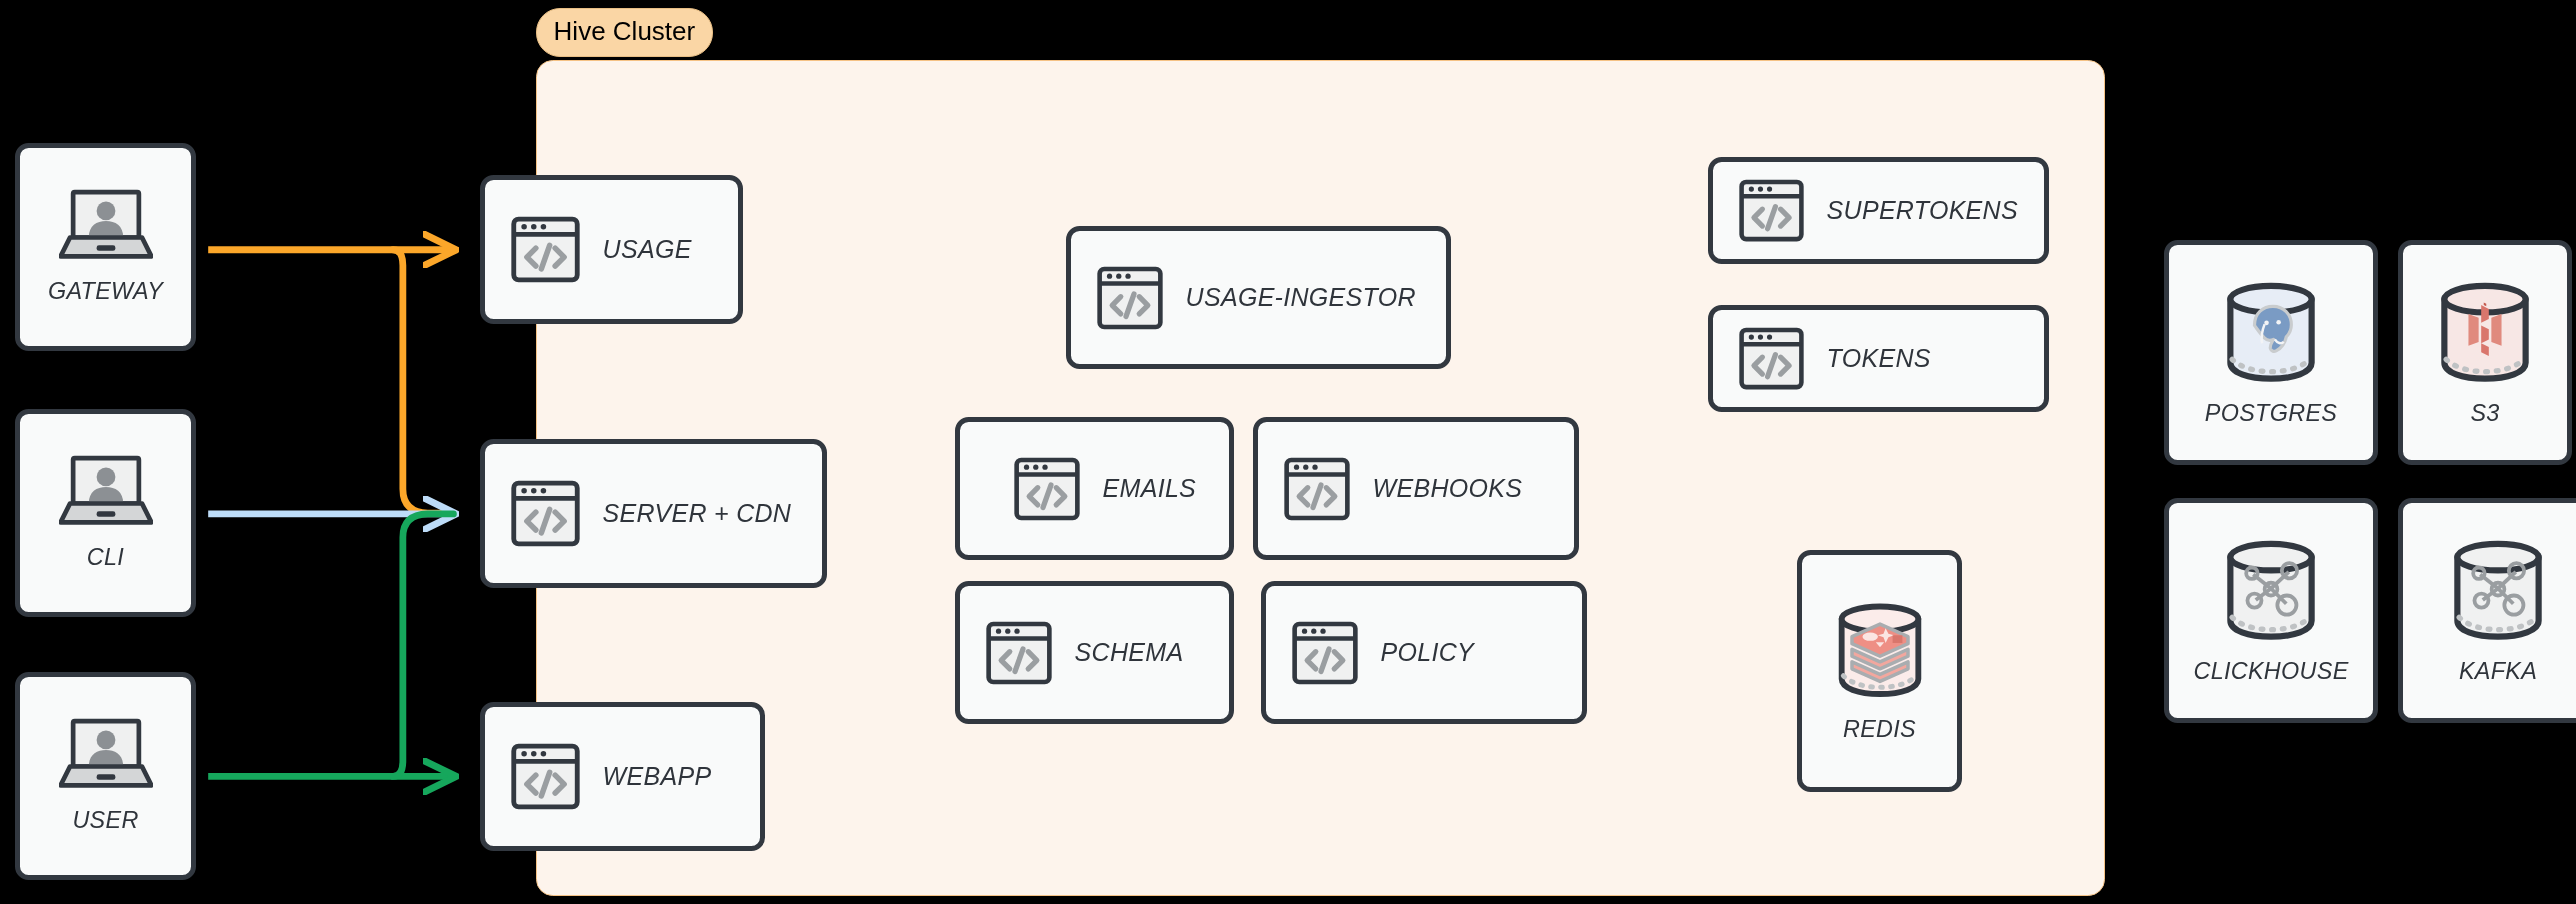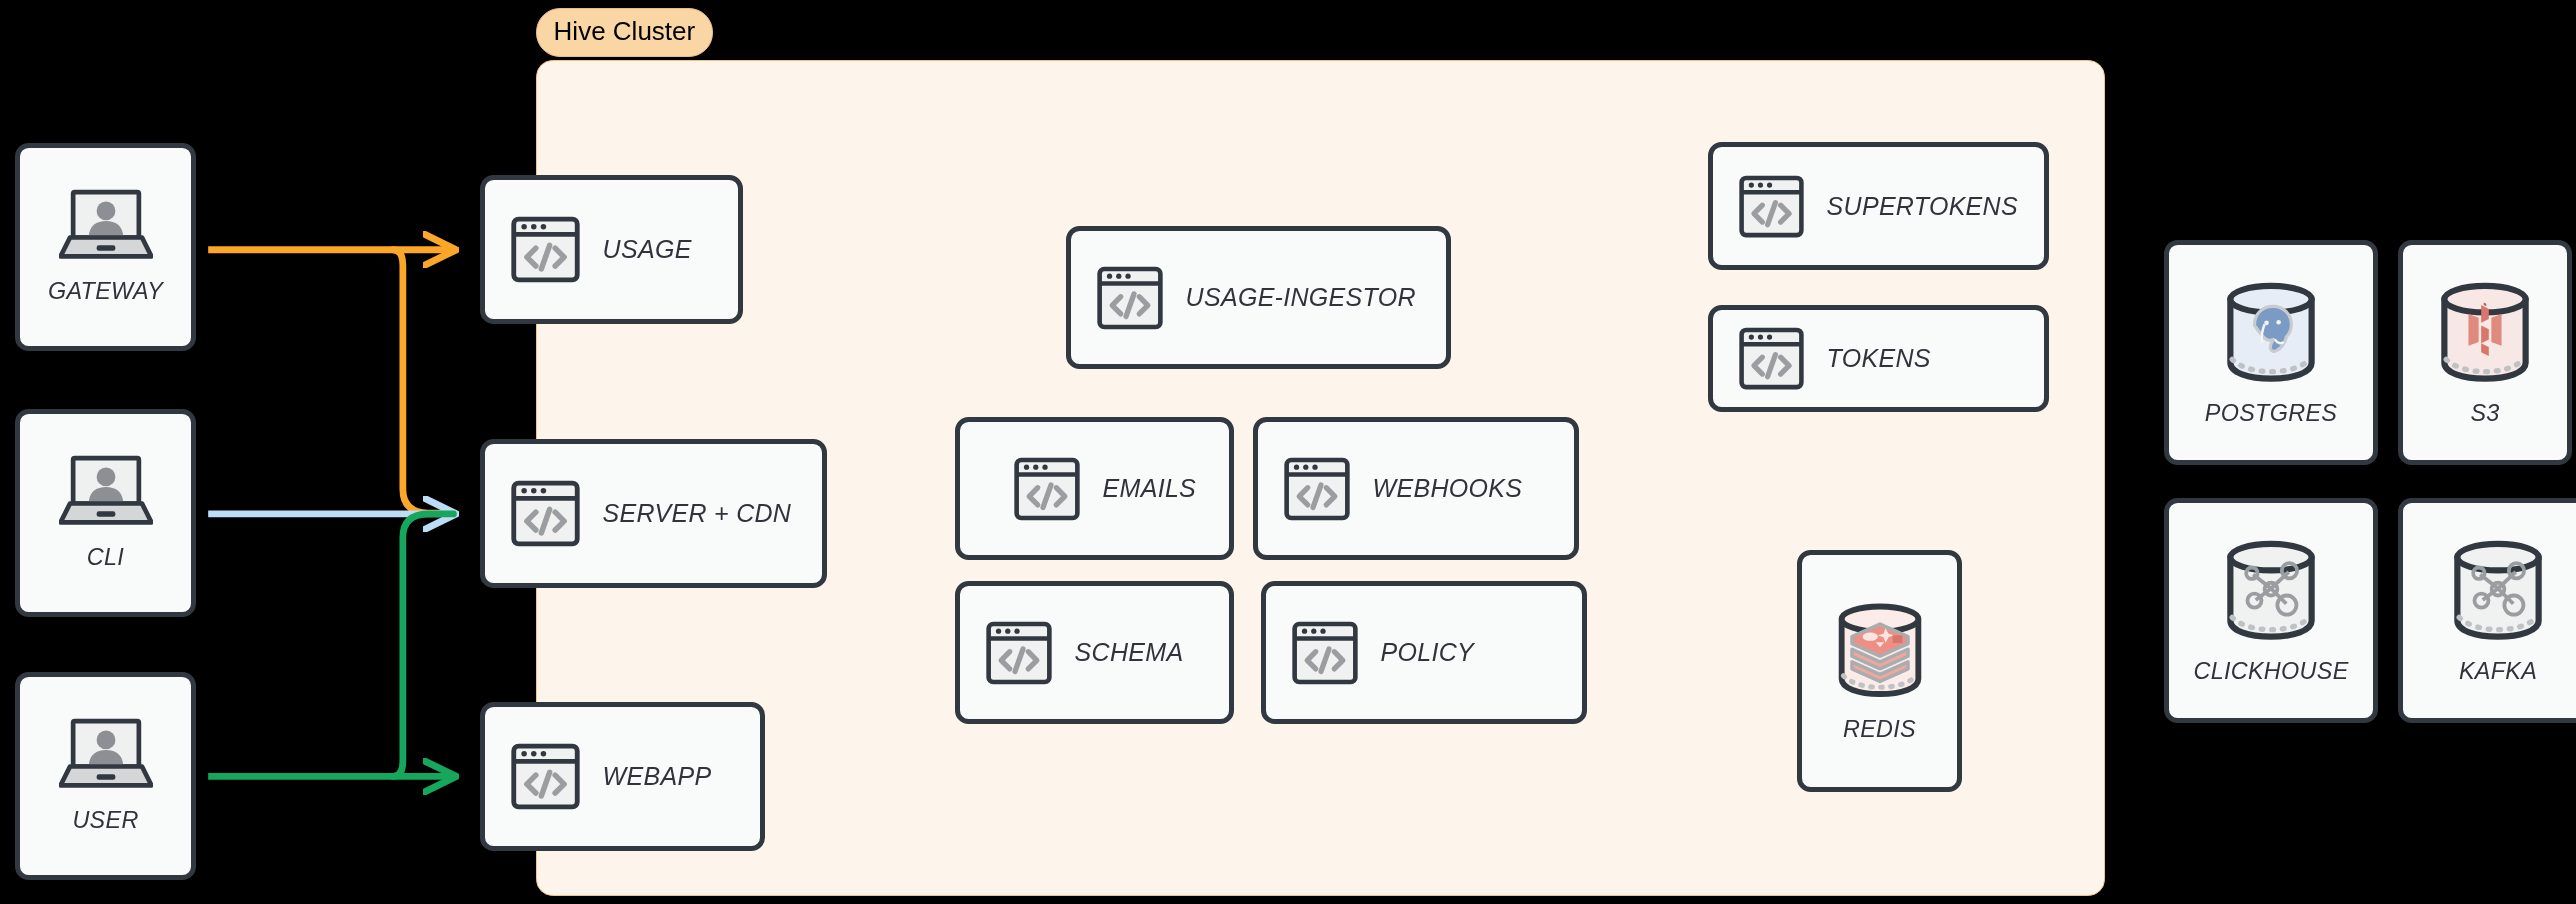--- a/index.html
+++ b/index.html
@@ -268,21 +268,21 @@
 
   <div class="card horiz" style="left:1253px; top:581px; width:326px; height:143px;margin-left:8px;">
     <span class="icon-wrap">
       <svg width="66" height="66" viewBox="0 0 88 88">
           <use href="#sym-codewin" x="0" y="0" width="88" height="88"></use>
         </svg>
     </span>
     <span class="card-label">POLICY</span>
   </div>
 
-  <div class="card horiz" style="left:1708px; top:142px; width:341px; height:128px;">
+  <div class="card horiz" style="left:1708px; top:157px; width:341px; height:107px;">
     <span class="icon-wrap">
       <svg width="65" height="65" viewBox="0 0 86 86">
           <use href="#sym-codewin" x="0" y="0" width="86" height="86"></use>
         </svg>
     </span>
     <span class="card-label">SUPERTOKENS</span>
   </div>
 
   <div class="card horiz" style="left:1708px; top:305px; width:341px; height:107px;">
     <span class="icon-wrap">

